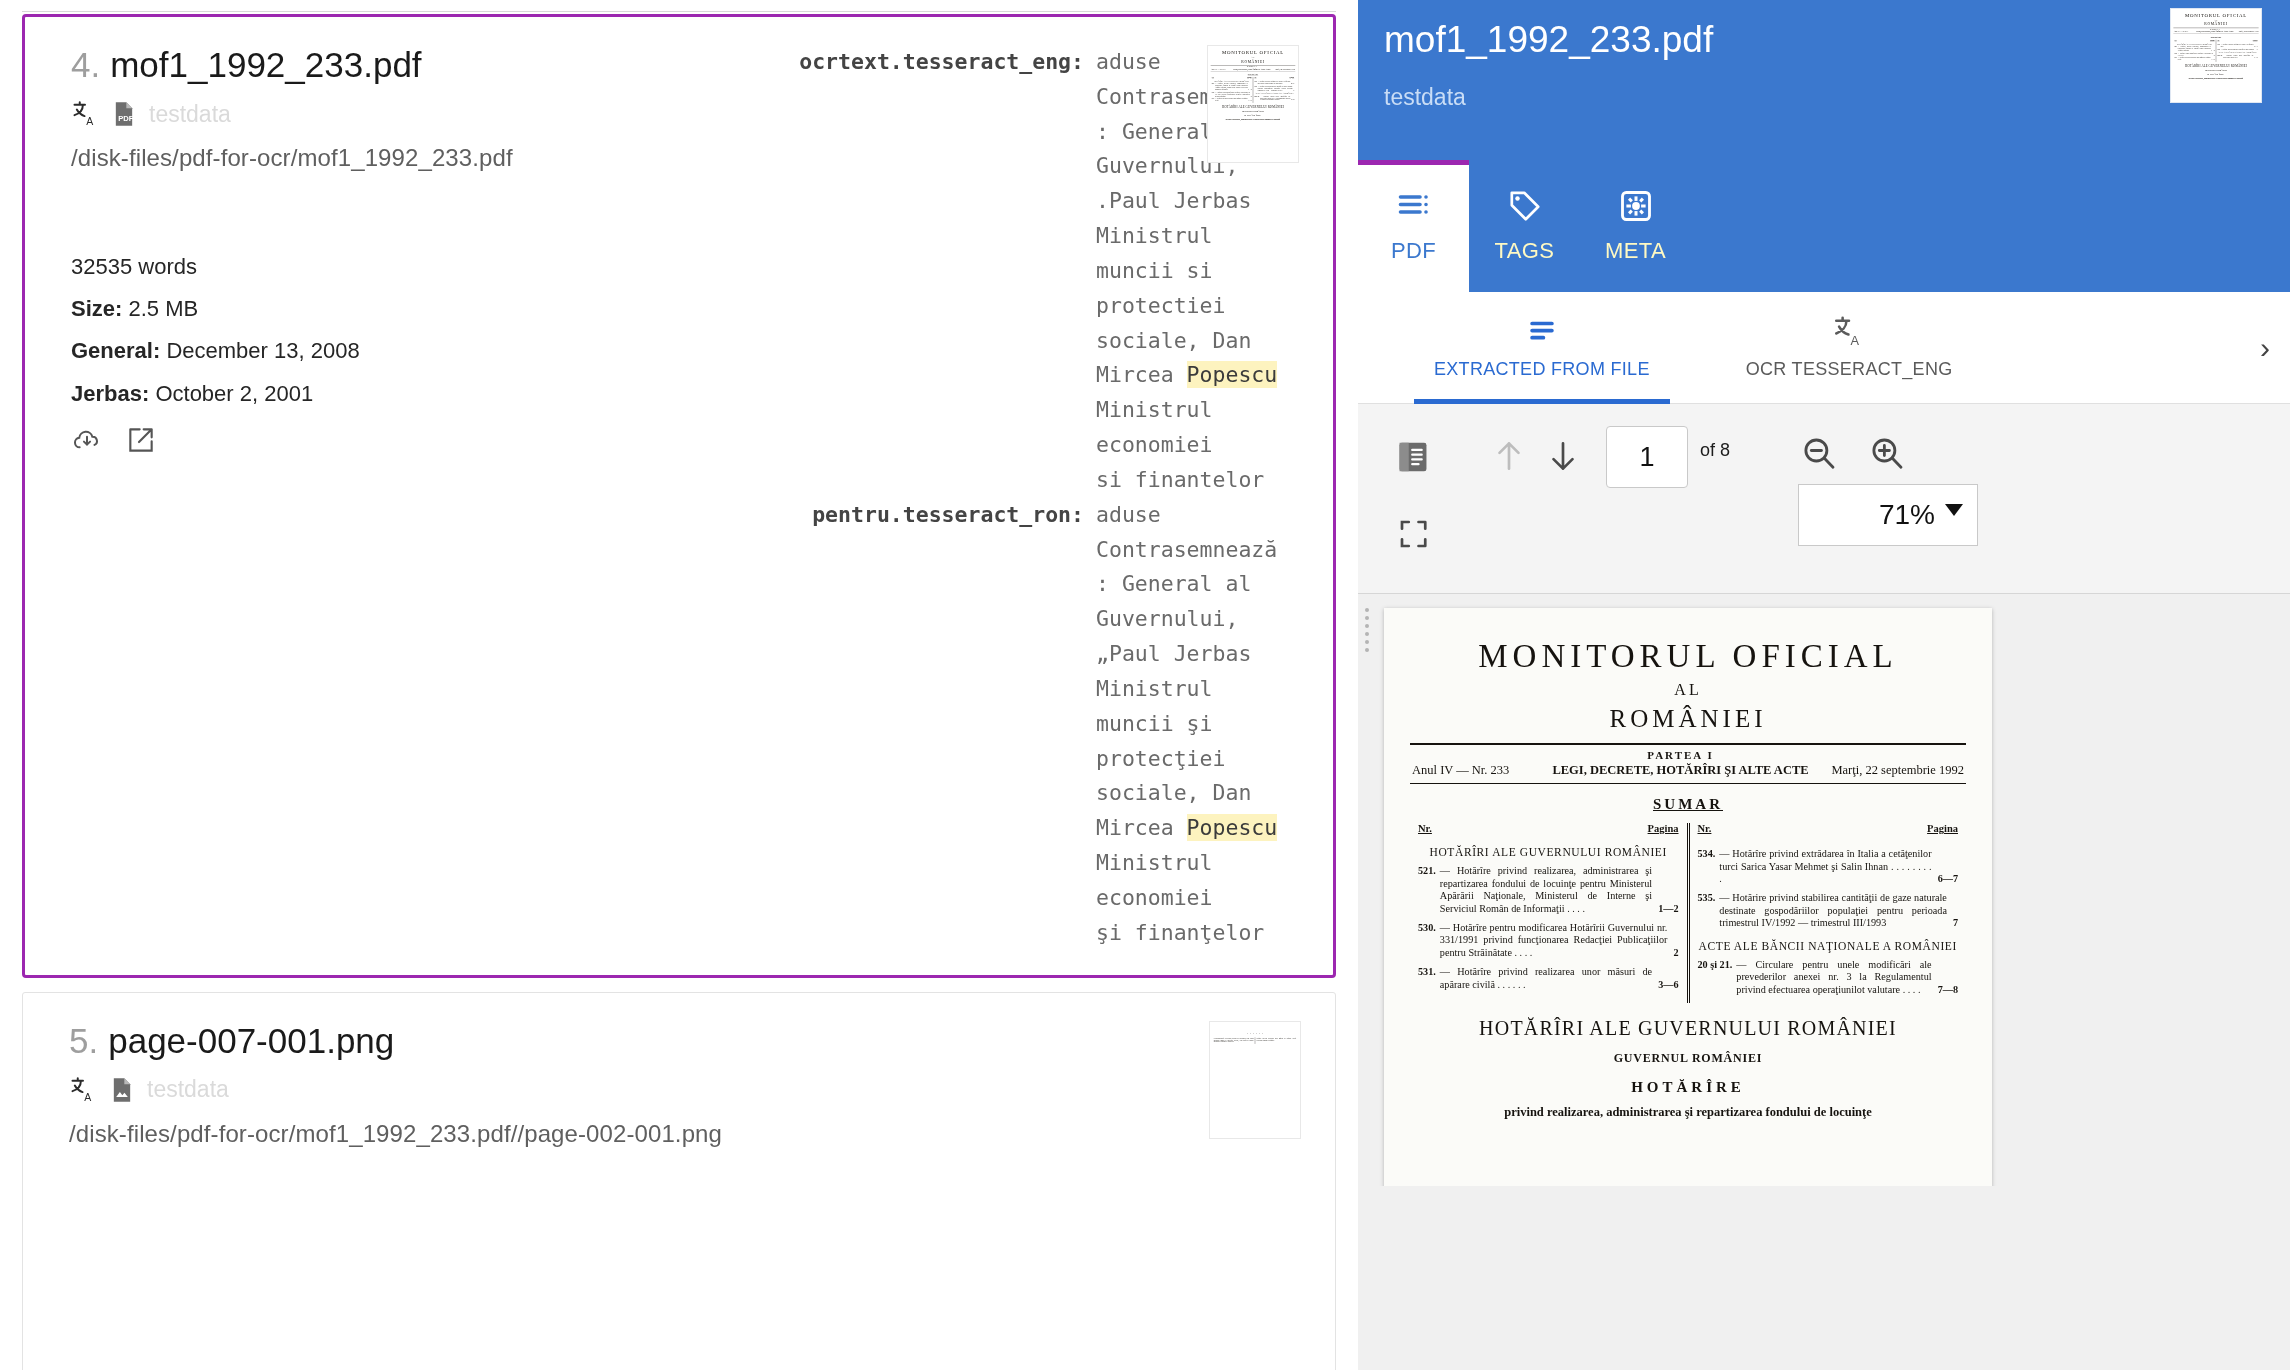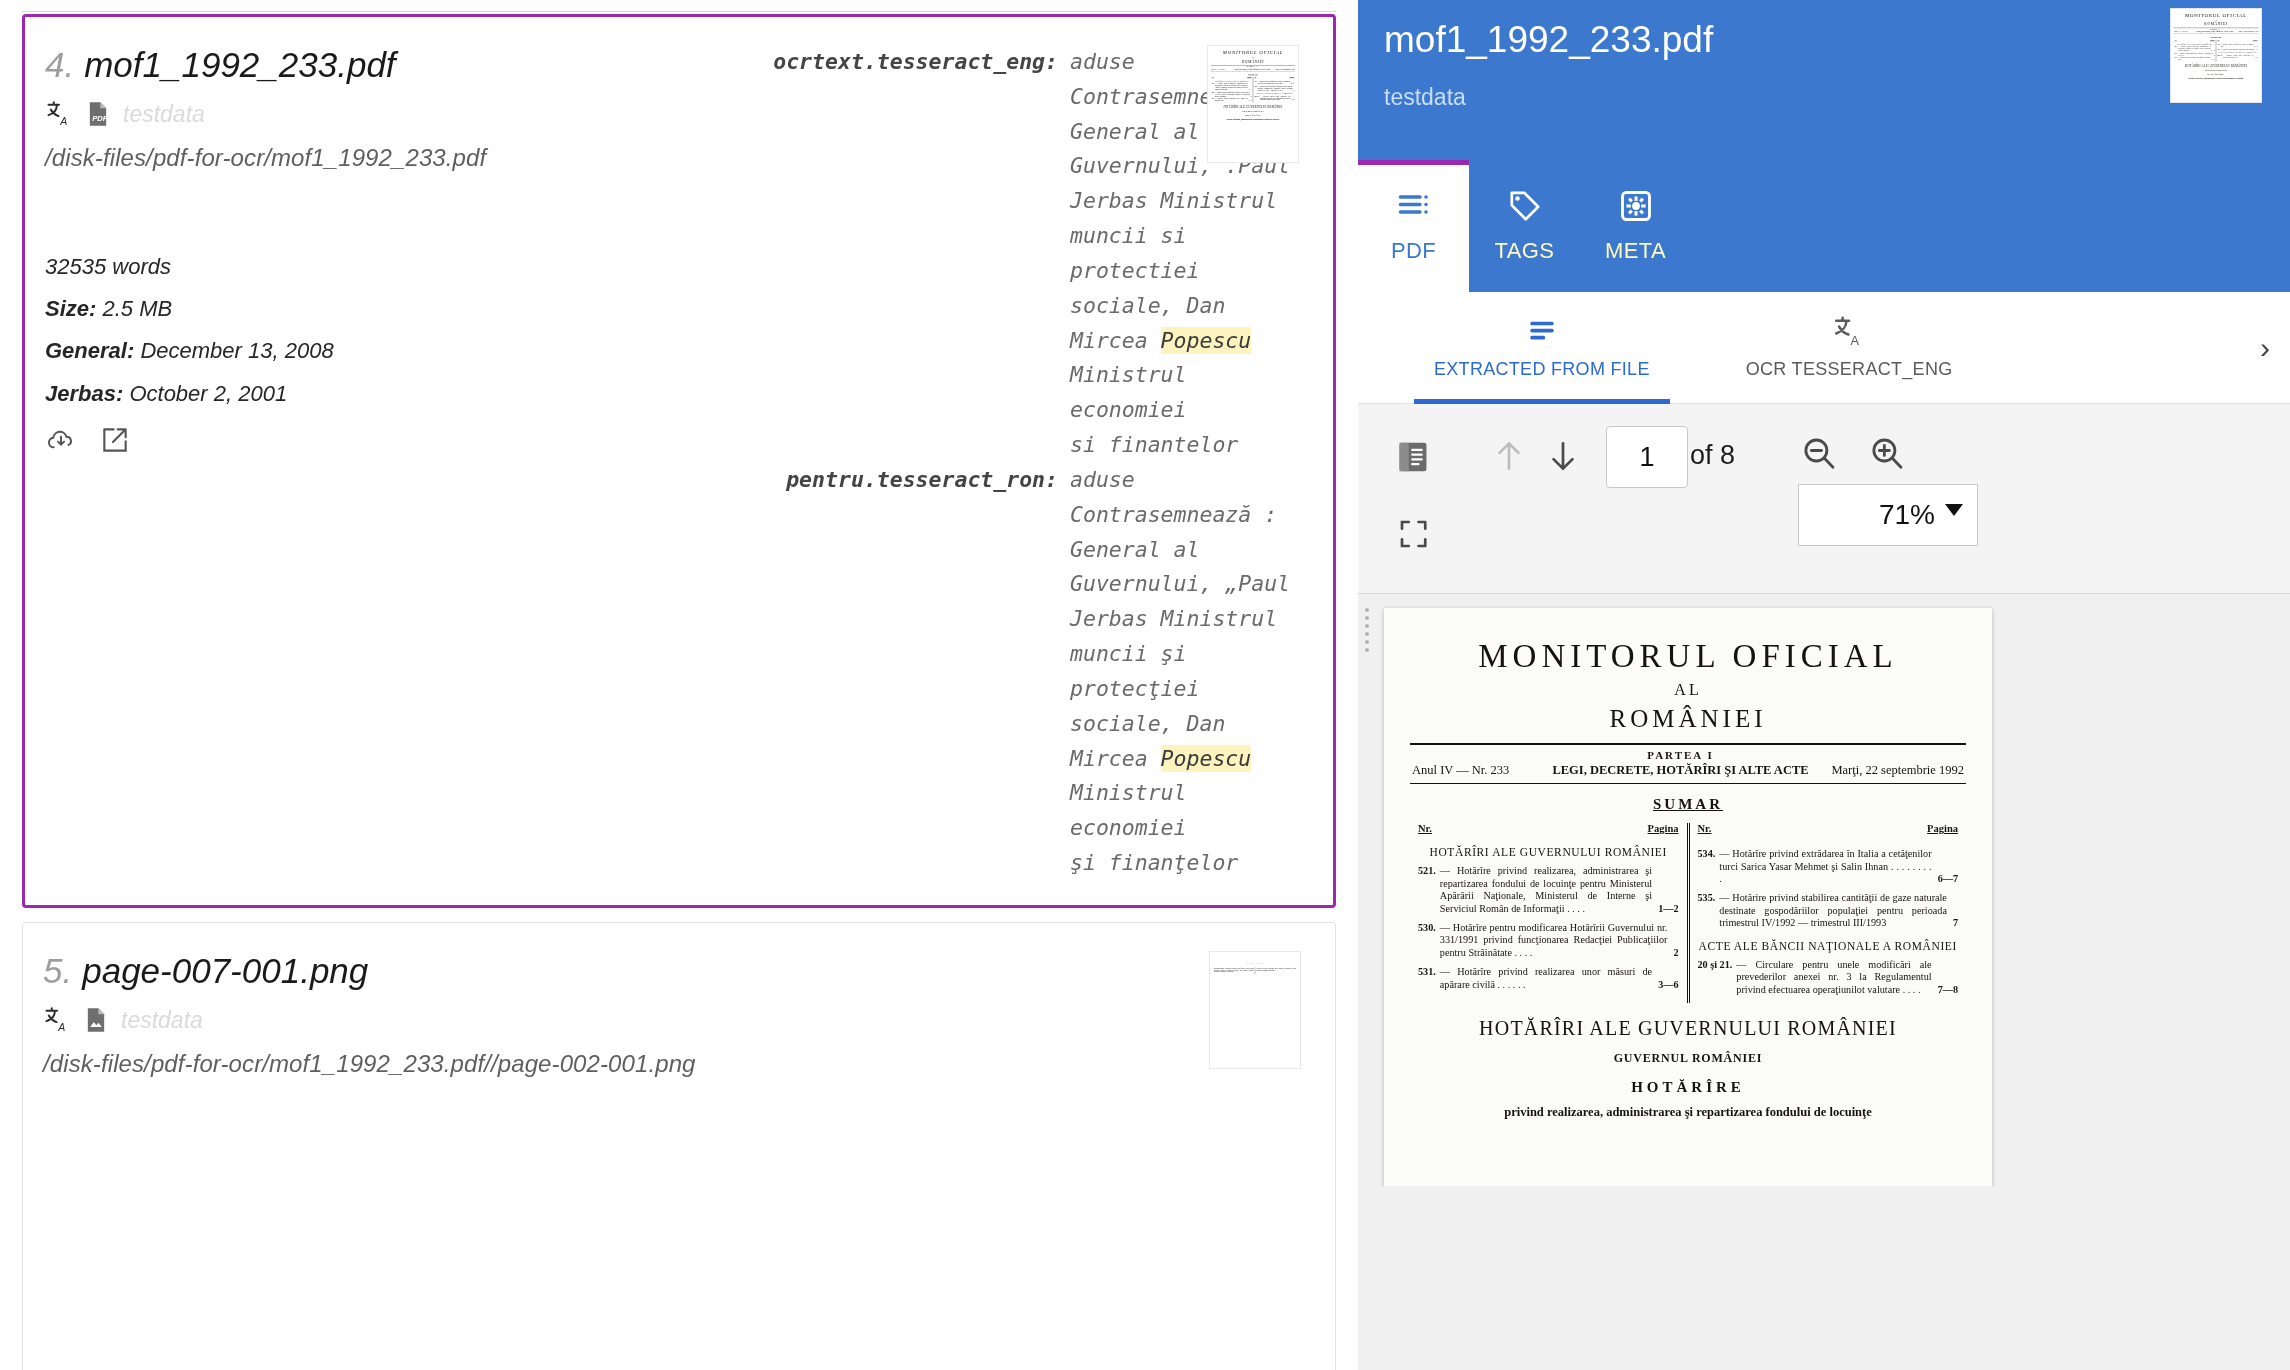--- a/index.html
+++ b/index.html
@@ -22,23 +22,22 @@
   .top-strip {
     position: absolute; left: 22px; right: 22px; top: 0; height: 12px;
     background: #ffffff; border-bottom: 1px solid #d8d8d8;
   }
   .result-card {
     position: relative;
     background: #ffffff;
     border: 1px solid #e3e3e3;
     border-radius: 3px;
     margin-top: 14px;
-    padding: 28px 34px 24px 20px;
+    padding: 28px 34px 24px 46px;
     min-height: 660px;
-    font-style: italic;
   }
   .result-card.selected {
     border: 3px solid #9c27b0;
     border-radius: 4px;
   }
   .card-grid { display: flex; }
   .card-left { width: 720px; flex: 0 0 720px; position: relative; }
   .card-right { flex: 1; position: relative; }
 
   .card-title {
@@ -138,21 +137,21 @@
     height: 190px; background: #f4f4f4; border-bottom: 1px solid #d6d6d6;
     position: relative;
   }
   .tb-btn { position: absolute; cursor: pointer; }
   .pagebox {
     position: absolute; left: 248px; top: 22px;
     width: 82px; height: 62px; background: #fff;
     border: 1px solid #c9c9c9; border-radius: 4px;
     font-size: 27px; color: #111; text-align: center; line-height: 60px;
   }
-  .pagecount { position: absolute; left: 332px; top: 36px; font-size: 27px; color: #1c1c1c; }
+  .pagecount { position: absolute; left: 342px; top: 36px; font-size: 18px; color: #1c1c1c; }
   .zoombox {
     position: absolute; left: 440px; top: 80px;
     width: 180px; height: 62px; background: #fff; border: 1px solid #c9c9c9;
     display: flex; align-items: center; justify-content: flex-end; gap: 10px;
     padding-right: 14px;
   }
   .zoomval { font-size: 28px; color: #111; }
   .caret-dn { width: 0; height: 0; border-left: 9px solid transparent; border-right: 9px solid transparent; border-top: 12px solid #111; margin-bottom: 10px; }
 
   

